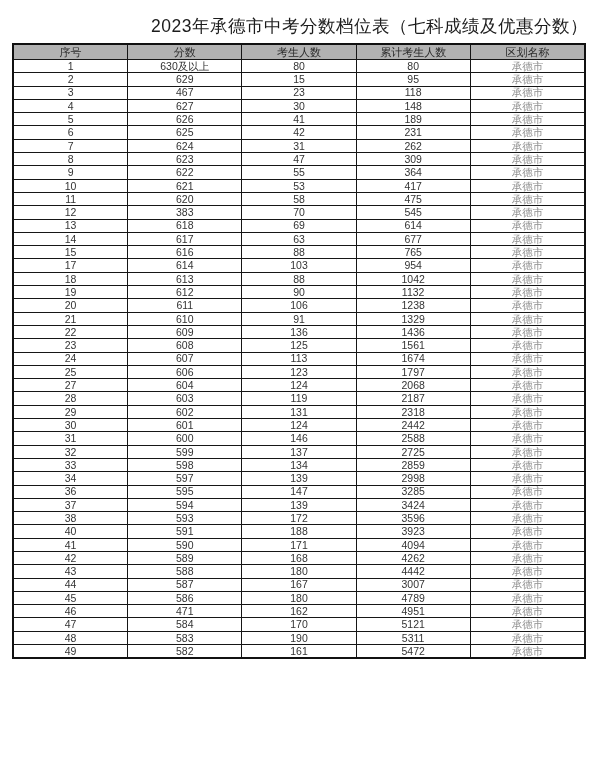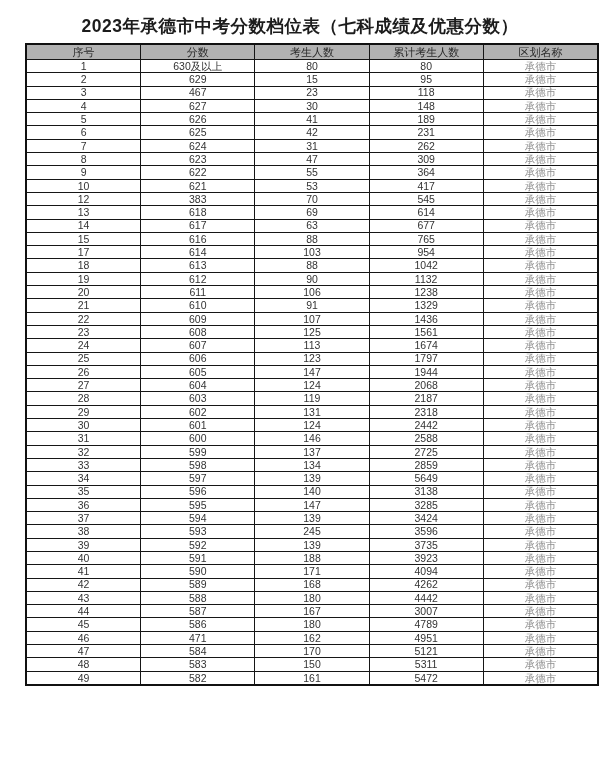--- a/index.html
+++ b/index.html
@@ -10,29 +10,29 @@
   }
   .page {
     width: 600px;
     height: 769px;
     background: #ffffff;
     overflow: hidden;
     box-sizing: border-box;
   }
   .title {
     margin: 14px 12px 5px 12px;
-    text-align: center;
+    text-align: right;
     font-size: 17.5px;
-    font-weight: bold;
+    font-weight: normal;
     color: #1c1c1c;
     letter-spacing: 0.5px;
     white-space: nowrap;
   }
   table.score-table {
-    margin-left: 25px;
+    margin-left: 12px;
     width: 574px;
     border-collapse: collapse;
     table-layout: fixed;
     border: 2.5px solid #111111;
   }
   table.score-table th,
   table.score-table td {
     border: 1.8px solid #161616;
     padding: 0;
     height: 12.3px;
@@ -134,20 +134,27 @@
           <td class="c-dist">承德市</td>
         </tr>
         <tr>
           <td class="c-num">10</td>
           <td class="c-num">621</td>
           <td class="c-num">53</td>
           <td class="c-num">417</td>
           <td class="c-dist">承德市</td>
         </tr>
         <tr>
+          <td class="c-num">11</td>
+          <td class="c-num">620</td>
+          <td class="c-num">58</td>
+          <td class="c-num">475</td>
+          <td class="c-dist">承德市</td>
+        </tr>
+        <tr>
           <td class="c-num">12</td>
           <td class="c-num">383</td>
           <td class="c-num">70</td>
           <td class="c-num">545</td>
           <td class="c-dist">承德市</td>
         </tr>
         <tr>
           <td class="c-num">13</td>
           <td class="c-num">618</td>
           <td class="c-num">69</td>
@@ -199,21 +206,21 @@
         <tr>
           <td class="c-num">21</td>
           <td class="c-num">610</td>
           <td class="c-num">91</td>
           <td class="c-num">1329</td>
           <td class="c-dist">承德市</td>
         </tr>
         <tr>
           <td class="c-num">22</td>
           <td class="c-num">609</td>
-          <td class="c-num">107</td>
+          <td class="c-num">136</td>
           <td class="c-num">1436</td>
           <td class="c-dist">承德市</td>
         </tr>
         <tr>
           <td class="c-num">23</td>
           <td class="c-num">608</td>
           <td class="c-num">125</td>
           <td class="c-num">1561</td>
           <td class="c-dist">承德市</td>
         </tr>
@@ -225,27 +232,20 @@
           <td class="c-dist">承德市</td>
         </tr>
         <tr>
           <td class="c-num">25</td>
           <td class="c-num">606</td>
           <td class="c-num">123</td>
           <td class="c-num">1797</td>
           <td class="c-dist">承德市</td>
         </tr>
         <tr>
-          <td class="c-num">26</td>
-          <td class="c-num">605</td>
-          <td class="c-num">147</td>
-          <td class="c-num">1944</td>
-          <td class="c-dist">承德市</td>
-        </tr>
-        <tr>
           <td class="c-num">27</td>
           <td class="c-num">604</td>
           <td class="c-num">124</td>
           <td class="c-num">2068</td>
           <td class="c-dist">承德市</td>
         </tr>
         <tr>
           <td class="c-num">28</td>
           <td class="c-num">603</td>
           <td class="c-num">119</td>
@@ -284,56 +284,42 @@
           <td class="c-num">33</td>
           <td class="c-num">598</td>
           <td class="c-num">134</td>
           <td class="c-num">2859</td>
           <td class="c-dist">承德市</td>
         </tr>
         <tr>
           <td class="c-num">34</td>
           <td class="c-num">597</td>
           <td class="c-num">139</td>
-          <td class="c-num">5649</td>
-          <td class="c-dist">承德市</td>
-        </tr>
-        <tr>
-          <td class="c-num">35</td>
-          <td class="c-num">596</td>
-          <td class="c-num">140</td>
-          <td class="c-num">3138</td>
+          <td class="c-num">2998</td>
           <td class="c-dist">承德市</td>
         </tr>
         <tr>
           <td class="c-num">36</td>
           <td class="c-num">595</td>
           <td class="c-num">147</td>
           <td class="c-num">3285</td>
           <td class="c-dist">承德市</td>
         </tr>
         <tr>
           <td class="c-num">37</td>
           <td class="c-num">594</td>
           <td class="c-num">139</td>
           <td class="c-num">3424</td>
           <td class="c-dist">承德市</td>
         </tr>
         <tr>
           <td class="c-num">38</td>
           <td class="c-num">593</td>
-          <td class="c-num">245</td>
+          <td class="c-num">172</td>
           <td class="c-num">3596</td>
-          <td class="c-dist">承德市</td>
-        </tr>
-        <tr>
-          <td class="c-num">39</td>
-          <td class="c-num">592</td>
-          <td class="c-num">139</td>
-          <td class="c-num">3735</td>
           <td class="c-dist">承德市</td>
         </tr>
         <tr>
           <td class="c-num">40</td>
           <td class="c-num">591</td>
           <td class="c-num">188</td>
           <td class="c-num">3923</td>
           <td class="c-dist">承德市</td>
         </tr>
         <tr>
@@ -381,21 +367,21 @@
         <tr>
           <td class="c-num">47</td>
           <td class="c-num">584</td>
           <td class="c-num">170</td>
           <td class="c-num">5121</td>
           <td class="c-dist">承德市</td>
         </tr>
         <tr>
           <td class="c-num">48</td>
           <td class="c-num">583</td>
-          <td class="c-num">150</td>
+          <td class="c-num">190</td>
           <td class="c-num">5311</td>
           <td class="c-dist">承德市</td>
         </tr>
         <tr>
           <td class="c-num">49</td>
           <td class="c-num">582</td>
           <td class="c-num">161</td>
           <td class="c-num">5472</td>
           <td class="c-dist">承德市</td>
         </tr>

